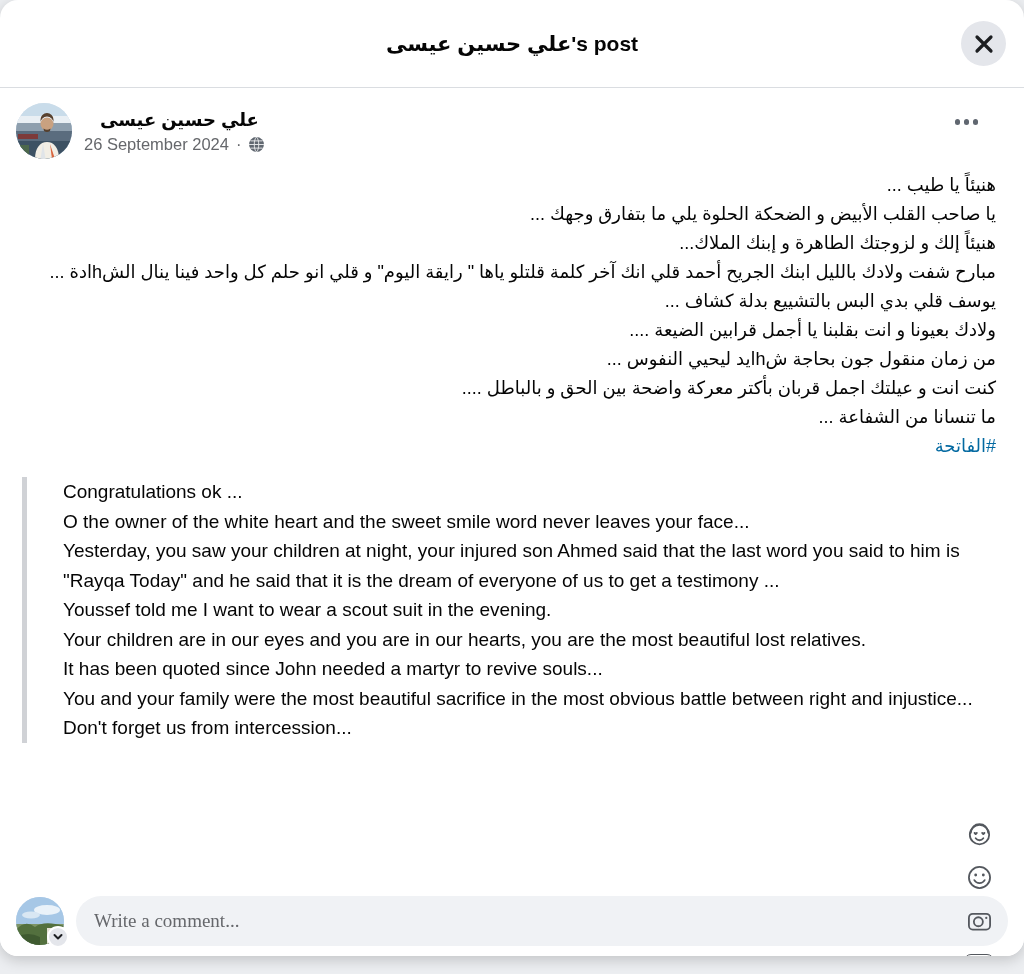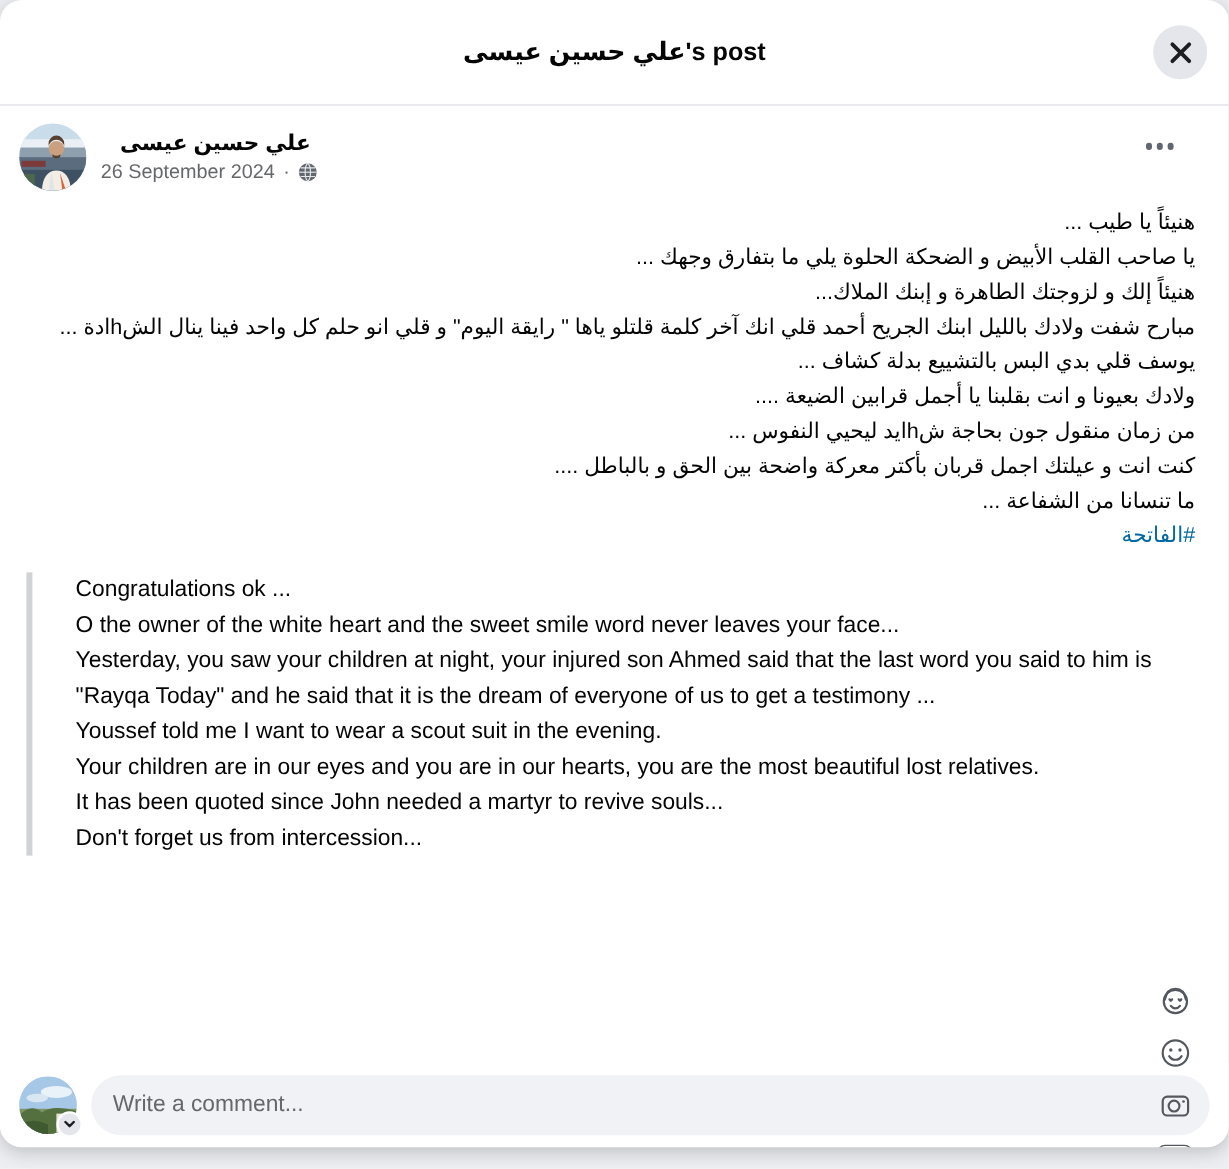--- a/index.html
+++ b/index.html
@@ -100,21 +100,21 @@
     display: flex; align-items: center; justify-content: center;
   }
   .comment-pill {
     flex: 1; height: 50px;
     background: #F0F2F5; border-radius: 25px;
     display: flex; align-items: center;
   }
   .comment-input {
     flex: 1; min-width: 0;
     border: none; background: transparent; outline: none;
-    font-family: Liberation Sans, sans-serif;
+    font-family: Liberation Serif, serif;
     font-size: 19px; color: #050505;
     padding: 0 6px 0 18px;
   }
   .comment-input::placeholder { color: #65676B; opacity: 1; }
   .pill-icons { display: flex; align-items: flex-end; gap: 6px; padding-right: 10px; flex-direction: column; }
   .icon-btn {
     width: 38px; height: 38px; border: none; background: transparent;
     border-radius: 50%; cursor: pointer; padding: 0;
     display: flex; align-items: center; justify-content: center;
     color: #54585E;
@@ -197,20 +197,21 @@
     <a class="hashtag-link">#الفاتحة</a>
   </div>
 
   <div class="translation">
     <p>Congratulations ok ...</p>
     <p>O the owner of the white heart and the sweet smile word never leaves your face...</p>
     <p>Yesterday, you saw your children at night, your injured son Ahmed said that the last word you said to him is "Rayqa Today" and he said that it is the dream of everyone of us to get a testimony ...</p>
     <p>Youssef told me I want to wear a scout suit in the evening.</p>
     <p>Your children are in our eyes and you are in our hearts, you are the most beautiful lost relatives.</p>
     <p>It has been quoted since John needed a martyr to revive souls...</p>
+    <p>You and your family were the most beautiful sacrifice in the most obvious battle between right and injustice...</p>
     <p>Don't forget us from intercession...</p>
   </div>
 
   <div class="comment-bar">
     <div class="commenter-avatar-wrap">
       <div class="avatar48">
         <svg width="48" height="48" viewBox="0 0 48 48">
           <rect width="48" height="48" fill="#a6c7e6"></rect>
           <ellipse cx="31" cy="13" rx="13" ry="5" fill="#eaf2f9"></ellipse>
           <ellipse cx="15" cy="18" rx="9" ry="3.5" fill="#d9e7f3"></ellipse>

